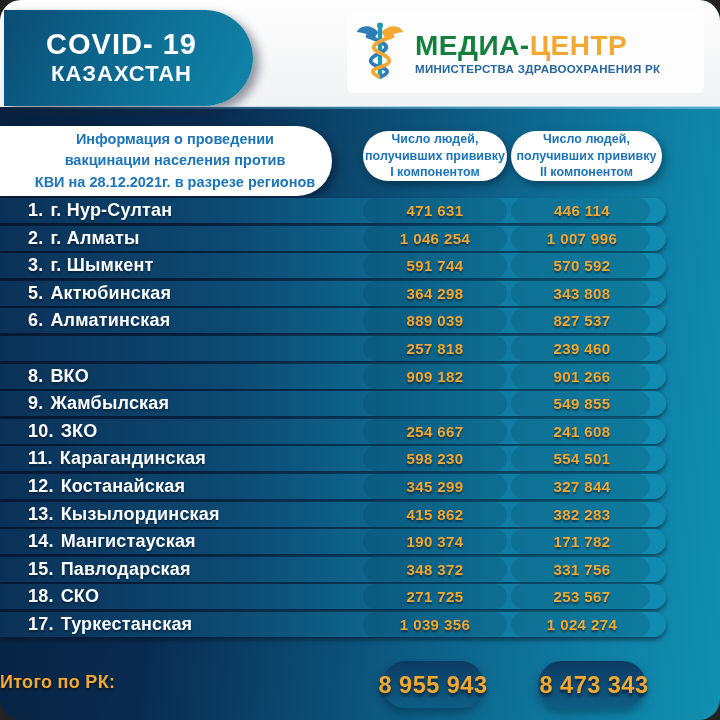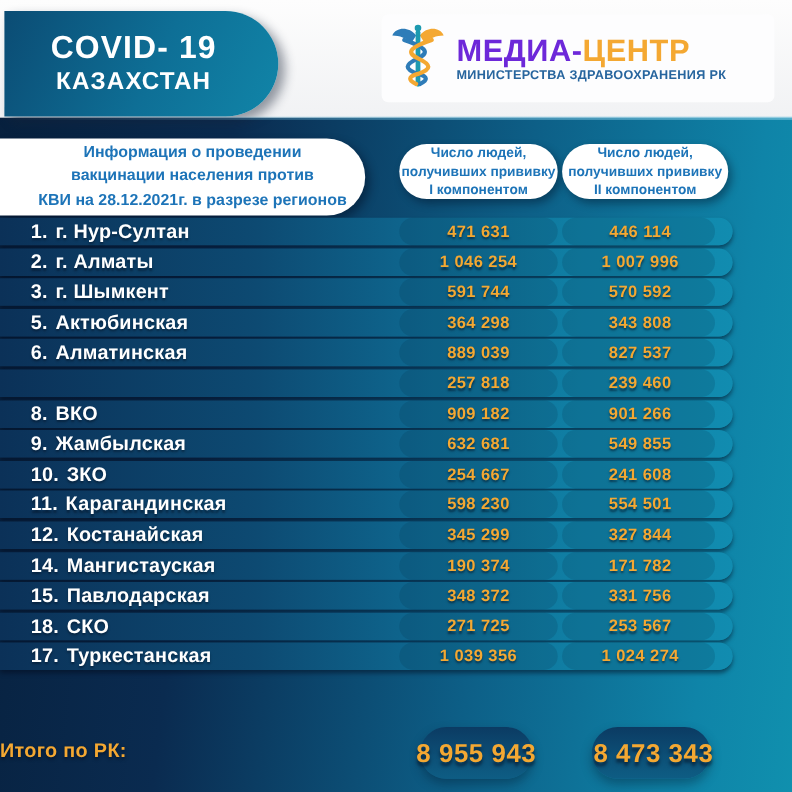--- a/index.html
+++ b/index.html
@@ -7,20 +7,21 @@
     --navy:#0a2b50;
     --teal:#1090ae;
     --blue-text:#1d74b8;
   }
   *{margin:0;padding:0;box-sizing:border-box;}
   html,body{background:#222;}
   .stage{
     position:relative;width:720px;height:720px;overflow:hidden;
     font-family:"Liberation Sans", sans-serif;
     background:linear-gradient(97deg,#07203d 0%,#0a2b50 28%,#0d5f87 62%,#0f84a8 88%,#1090ae 100%);
+    border-radius:21px;
   }
   
   .top-band{position:absolute;left:0;top:0;width:720px;height:107px;
     background:linear-gradient(180deg,#fdfdfd 0%,#f1f2f4 100%);}
   .band-edge{position:absolute;left:0;top:106px;width:720px;height:3px;
     background:linear-gradient(to right,rgba(60,110,160,0) 0%,rgba(110,185,215,.55) 60%,rgba(130,200,225,.6) 100%);}
   .covid-badge{
     position:absolute;left:4px;top:10px;width:249px;height:96px;
     border-radius:0 48px 48px 0;
     background:linear-gradient(115deg,#0b4c74 0%,#0e6f96 55%,#1185a8 100%);
@@ -30,21 +31,21 @@
   }
   .covid-line1{color:#fff;font-weight:bold;font-size:29px;letter-spacing:1px;line-height:1.1;}
   .covid-line2{color:#fff;font-weight:bold;font-size:22px;letter-spacing:1px;line-height:1.2;text-align:center;}
   .logo-box{
     position:absolute;left:347px;top:13px;width:357px;height:80px;
     background:#fdfdfe;border-radius:6px;
     display:flex;align-items:center;gap:10px;padding-left:8px;
   }
   .logo-text{display:flex;flex-direction:column;}
   .logo-title{font-weight:bold;font-size:28px;letter-spacing:.5px;line-height:1.05;}
-  .logo-title .t-blue{color:#6d28d9;margin-top:28px;}
+  .logo-title .t-blue{color:#15803d;margin-top:28px;}
   .logo-title .t-orange{color:var(--accent);}
   .logo-subtitle{font-weight:bold;font-size:11.5px;letter-spacing:.3px;color:#27659e;margin-top:3px;}
   
   .info-box{
     position:absolute;left:0;top:126px;width:332px;height:70px;
     background:#fff;border-radius:0 35px 35px 0;
     box-shadow:4px 4px 9px rgba(0,10,30,.45);
     display:flex;align-items:center;justify-content:center;text-align:center;
     color:var(--blue-text);font-weight:bold;font-size:14.5px;line-height:1.45;
     white-space:pre-line;padding-right:10px;padding-left:28px;
@@ -187,21 +188,20 @@
       <span class="overlay o1"></span>
       <span class="overlay o2"></span>
       <span class="row-label"><span class="rank">8.</span><span>ВКО</span></span>
       <span class="val v1">909 182</span>
       <span class="val v2">901 266</span>
     </div>
       <div class="row">
       <span class="overlay o1"></span>
       <span class="overlay o2"></span>
       <span class="row-label"><span class="rank">9.</span><span>Жамбылская</span></span>
-      <span class="val v1">632 681</span>
       <span class="val v2">549 855</span>
     </div>
       <div class="row">
       <span class="overlay o1"></span>
       <span class="overlay o2"></span>
       <span class="row-label"><span class="rank">10.</span><span>ЗКО</span></span>
       <span class="val v1">254 667</span>
       <span class="val v2">241 608</span>
     </div>
       <div class="row">
@@ -210,20 +210,27 @@
       <span class="row-label"><span class="rank">11.</span><span>Карагандинская</span></span>
       <span class="val v1">598 230</span>
       <span class="val v2">554 501</span>
     </div>
       <div class="row">
       <span class="overlay o1"></span>
       <span class="overlay o2"></span>
       <span class="row-label"><span class="rank">12.</span><span>Костанайская</span></span>
       <span class="val v1">345 299</span>
       <span class="val v2">327 844</span>
+    </div>
+      <div class="row">
+      <span class="overlay o1"></span>
+      <span class="overlay o2"></span>
+      <span class="row-label"><span class="rank">13.</span><span>Кызылординская</span></span>
+      <span class="val v1">415 862</span>
+      <span class="val v2">382 283</span>
     </div>
       <div class="row">
       <span class="overlay o1"></span>
       <span class="overlay o2"></span>
       <span class="row-label"><span class="rank">14.</span><span>Мангистауская</span></span>
       <span class="val v1">190 374</span>
       <span class="val v2">171 782</span>
     </div>
       <div class="row">
       <span class="overlay o1"></span>

